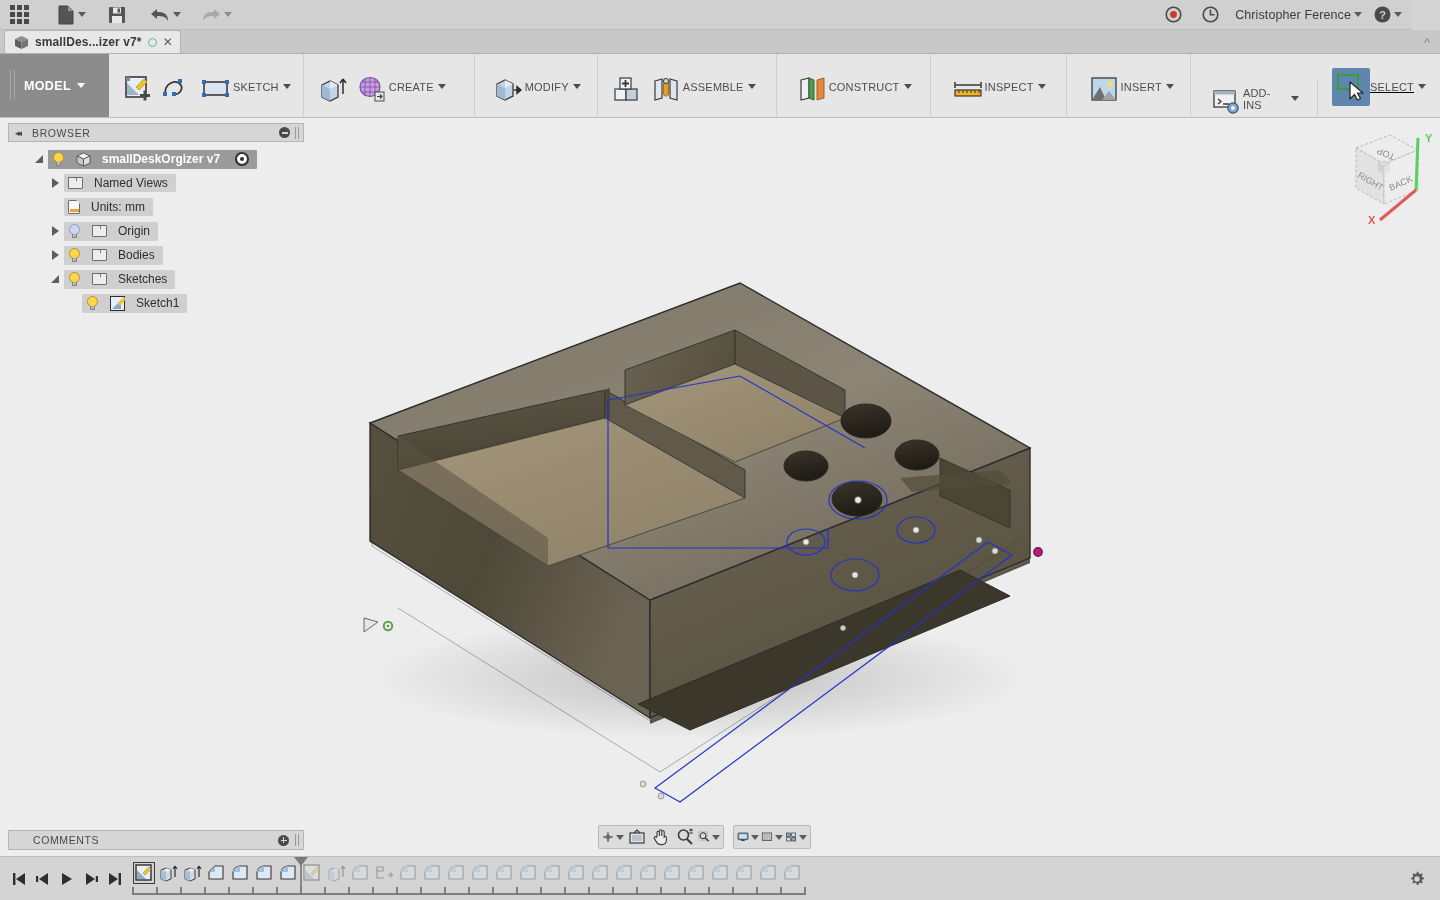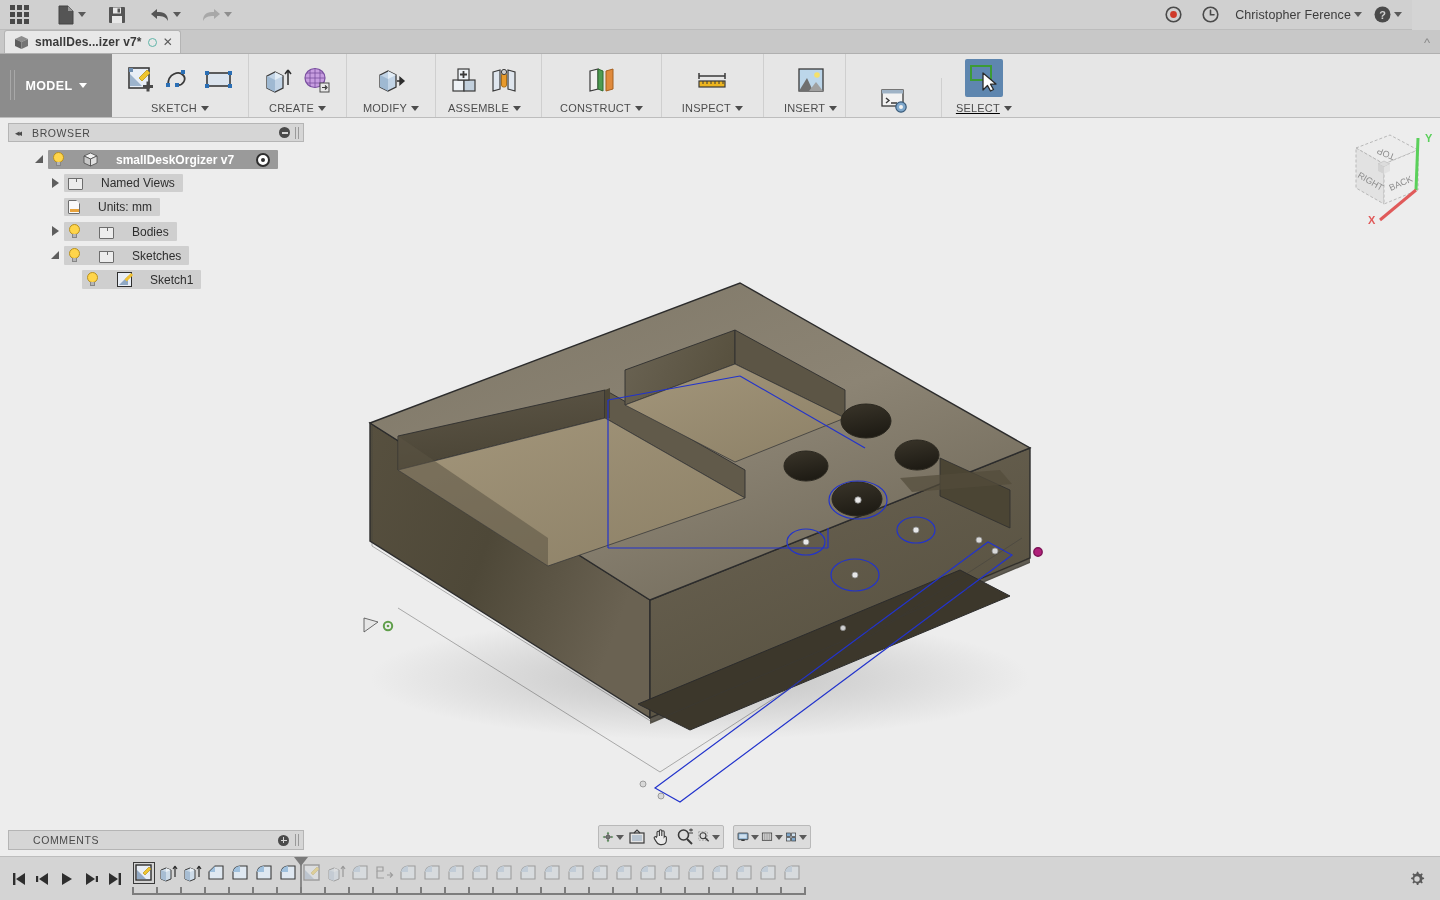--- a/index.html
+++ b/index.html
@@ -81,21 +81,21 @@
     position: absolute; left: 10px; top: 16px; height: 30px; width: 5px;
     border-left: 1px solid #a8a8a8; border-right: 1px solid #a8a8a8;
   }
   .ws-label { color: #fff; font-size: 12.5px; font-weight: 700; letter-spacing: .4px; }
   .ws-caret {
     width: 0; height: 0; margin-left: 6px;
     border-left: 4px solid transparent; border-right: 4px solid transparent;
     border-top: 5px solid #fff;
   }
   .panel {
-    display: flex; flex-direction: column; align-items: center;
+    display: flex; align-items: center;
     justify-content: space-between;
     padding: 5px 6px 3px 6px;
     border-right: 1px solid #cfcfcf;
     position: relative;
   }
   .panel:last-child { border-right: none; }
   .panel-icons { display: flex; align-items: flex-end; gap: 5px; height: 38px; }
   .panel-label {
     display: flex; align-items: center; gap: 3px;
     font-size: 11px; color: #4d4d4d; letter-spacing: .2px;
@@ -148,21 +148,21 @@
     width: 0; height: 0;
     border-top: 5px solid transparent; border-bottom: 5px solid transparent;
     border-left: 7px solid #5e5e5e;
   }
   .tri-down {
     width: 0; height: 0;
     border-left: 8px solid transparent;
     border-bottom: 8px solid #5e5e5e;
   }
   .tchip {
-    display: flex; align-items: flex-end; gap: 18px;
+    display: flex; align-items: center; gap: 11px;
     padding: 2px 8px 2px 4px; border-radius: 1px;
     background: #cfcfcf;
   }
   .tchip.selected { background: #9a9a9a; }
   .tchip.selected .tlabel { color: #ffffff; font-weight: 700; }
   .tlabel { line-height: 14px; white-space: nowrap; }
 
   
   .bulb { width: 13px; height: 15px; position: relative; flex: 0 0 13px; }
   .bulb .glass {
@@ -450,21 +450,21 @@
             <rect x="24" y="19" width="4" height="4" fill="#2b6fb5"></rect>
           </svg>
         </div>
       </div>
       <div class="panel-label">
         <span>SKETCH</span>
         <span class="caret-sm"></span>
       </div>
     </div>
 
-    <div class="panel" style="padding-left:12px;padding-right:12px;">
+    <div class="panel" style="padding-left:12px;padding-right:28px;">
       <div class="panel-icons">
         <div class="tool">
           <svg width="30" height="30" viewBox="0 0 30 30">
             <path d="M4 11 L12 7 L20 11 L20 23 L12 27 L4 23 Z" fill="#c2d4e6" stroke="#3a3a3a" stroke-width="1.3"></path>
             <path d="M4 11 L12 15 L12 27 L4 23 Z" fill="#9fb9d2"></path>
             <path d="M12 7 L20 11 L12 15 Z" fill="#e3edf6"></path>
             <path d="M25 20 L25 5 M25 5 L22 9 M25 5 L28 9" stroke="#2e2e2e" stroke-width="1.5" fill="none"></path>
           </svg>
         </div>
         <div class="tool">
@@ -553,21 +553,21 @@
               </g>
           </svg>
         </div>
       </div>
       <div class="panel-label">
         <span>INSPECT</span>
         <span class="caret-sm"></span>
       </div>
     </div>
 
-    <div class="panel" style="padding-left:20px;padding-right:8px;justify-content:space-between;">
+    <div class="panel" style="padding-left:20px;padding-right:16px;justify-content:space-between;">
       <div class="panel-icons">
         <div class="tool">
           <svg width="30" height="30" viewBox="0 0 30 30">
             <rect x="3" y="4" width="24" height="22" fill="#bcd6ea" stroke="#3a3a3a" stroke-width="1.3"></rect>
             <circle cx="21" cy="10" r="2.8" fill="#f4e06a"></circle>
             <path d="M3 26 L11 13 L17 26 Z" fill="#6f6f6f"></path>
             <path d="M13 26 L20 17 L27 26 Z" fill="#a0a0a0"></path>
           </svg>
         </div>
       </div>
@@ -803,20 +803,33 @@
           </span>
         </div>
 
         <div class="trow" style="padding-left:56px;">
           <span class="tchip">
             <span class="doc-ic"></span>
             <span class="tlabel">Units: mm</span>
           </span>
         </div>
 
+        <div class="trow" style="padding-left:38px;">
+          <span class="twist">
+              <span class="tri-right"></span>
+            </span>
+          <span class="tchip">
+            <span class="bulb off">
+                <i class="glass"></i>
+                <i class="base"></i>
+              </span>
+            <span class="folder"></span>
+            <span class="tlabel">Origin</span>
+          </span>
+        </div>
 
         <div class="trow" style="padding-left:38px;">
           <span class="twist">
               <span class="tri-right"></span>
             </span>
           <span class="tchip">
             <span class="bulb">
                 <i class="glass"></i>
                 <i class="base"></i>
               </span>

